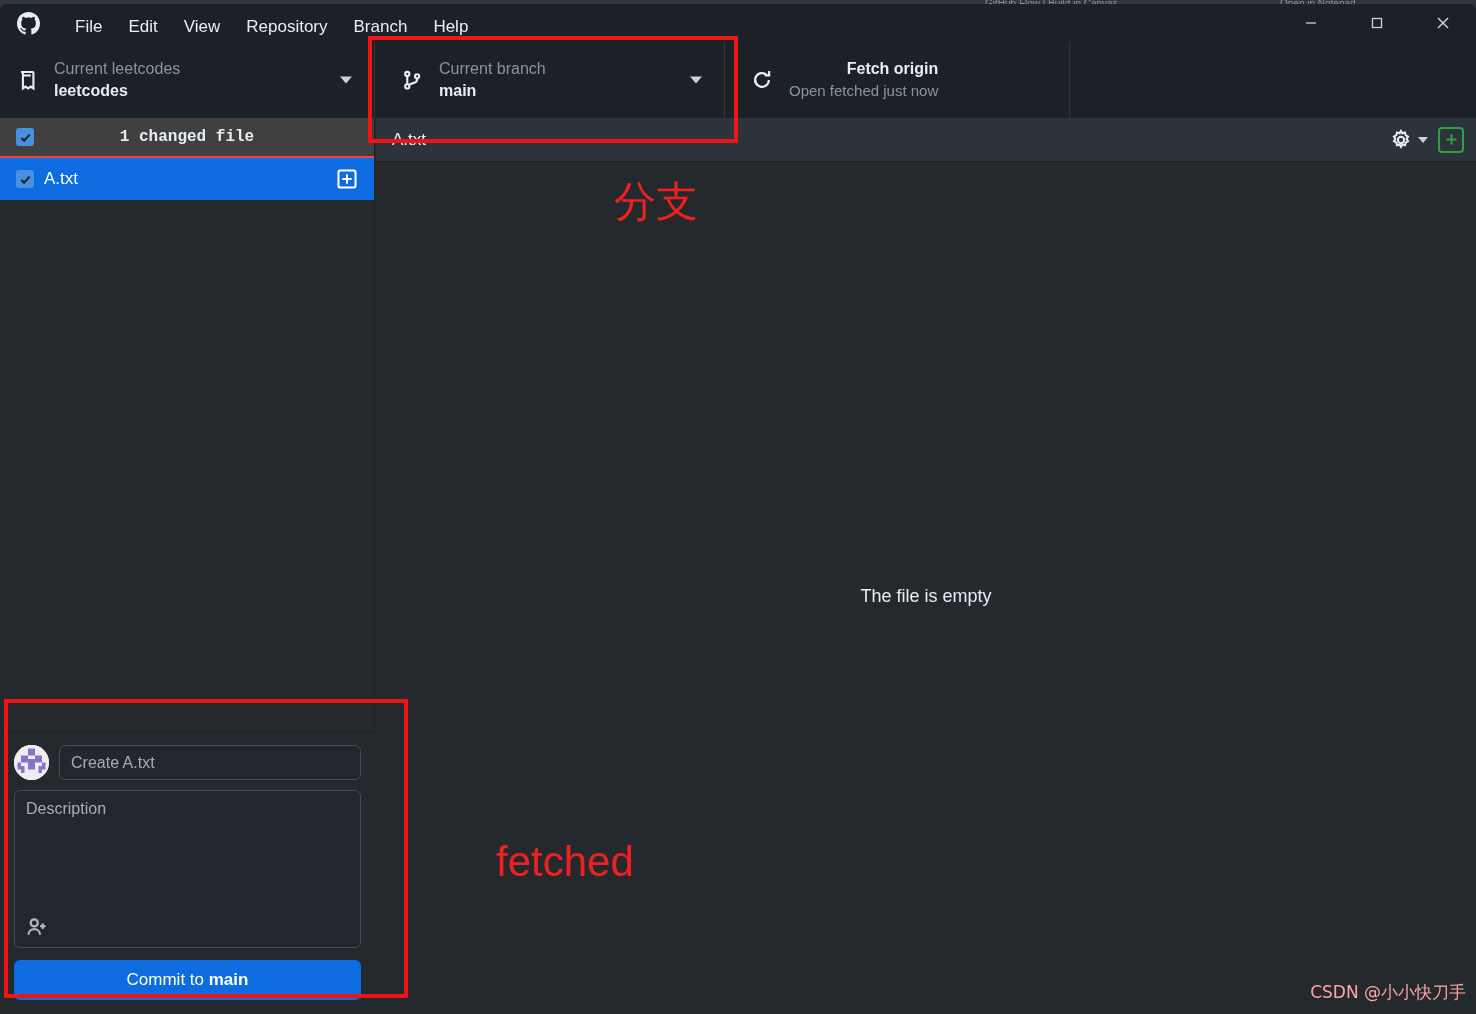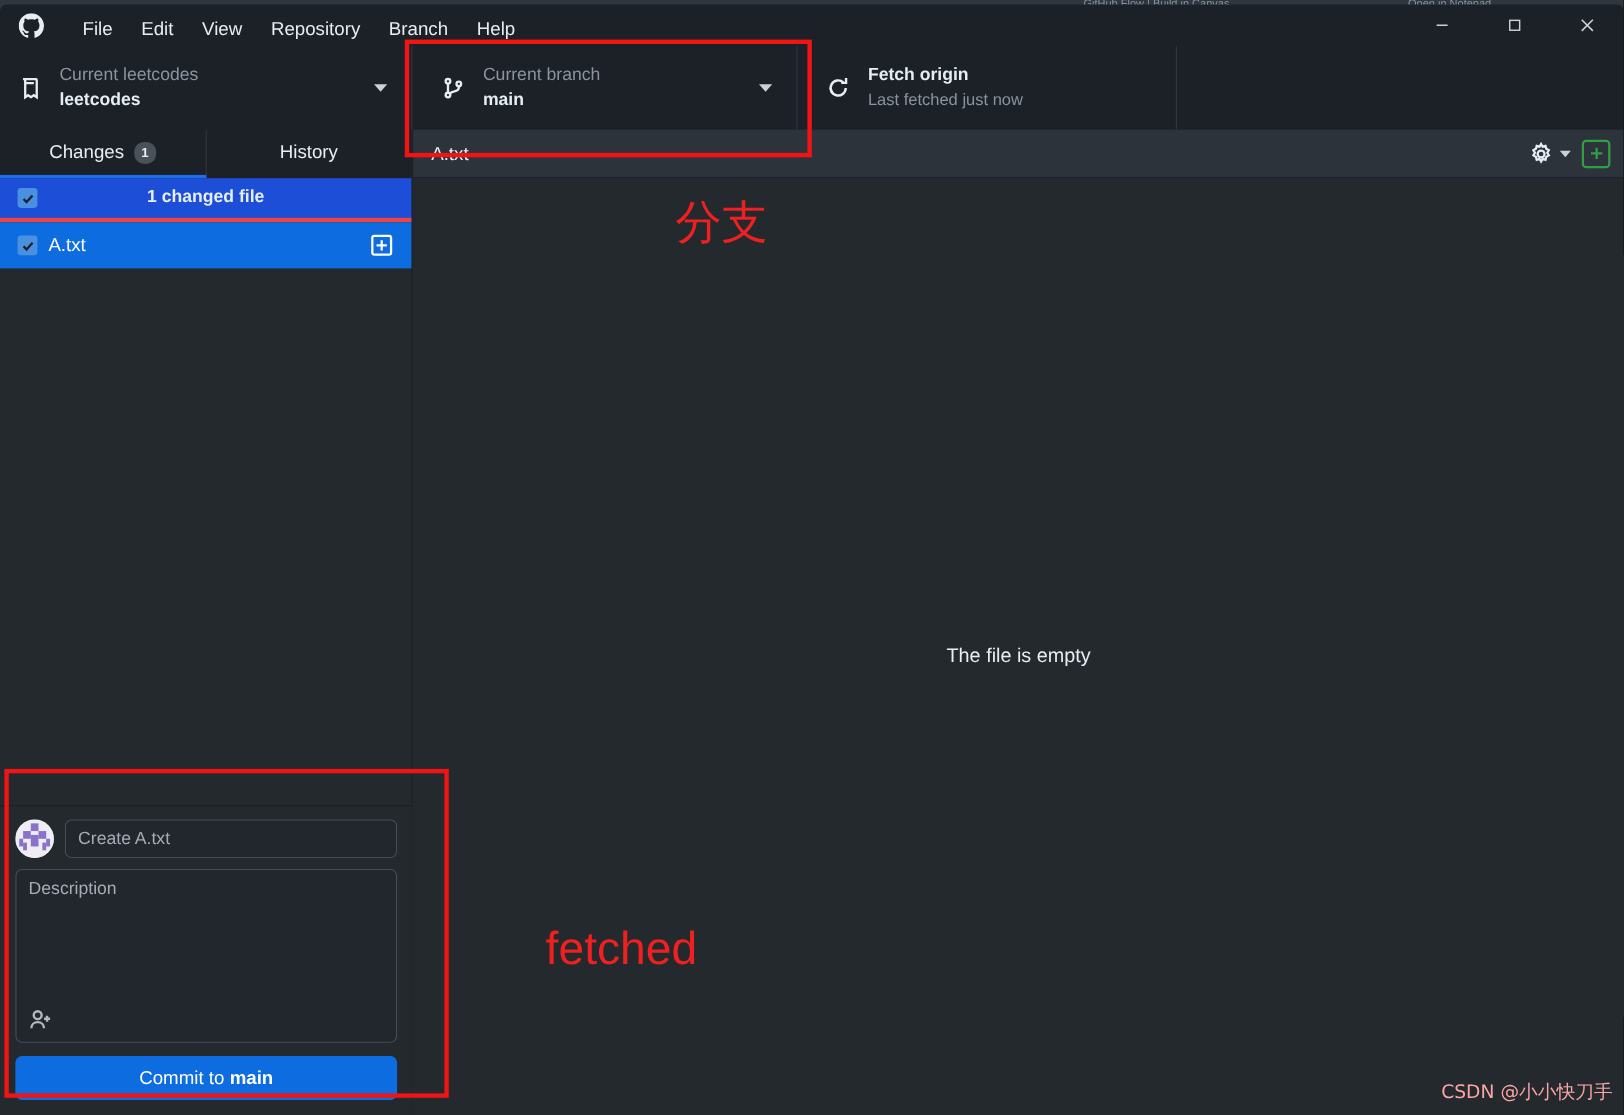--- a/index.html
+++ b/index.html
@@ -108,21 +108,21 @@
     display: flex; align-items: center; justify-content: center;
     margin-right: 14px;
     flex: 0 0 auto;
   }
   .tb-icon svg { stroke: #e6edf3; fill: none; stroke-width: 1.6; }
 
   .tb-text { display: flex; flex-direction: column; justify-content: center; gap: 2px; }
   .tb-label { font-size: 16px; color: #8b949e; line-height: 20px; white-space: nowrap; }
   .tb-value { font-size: 16px; color: #e6edf3; font-weight: bold; line-height: 20px; white-space: nowrap; }
   .tb-value-reg { font-size: 15px; color: #8b949e; font-weight: normal; line-height: 20px; white-space: nowrap; }
-  .tb-title-bold { font-size: 16px; color: #e6edf3; font-weight: bold; line-height: 20px; white-space: nowrap; }
+  .tb-title-bold { font-size: 16px; color: #e6edf3; font-weight: bold; line-height: 20px; white-space: nowrap; text-align: right; }
 
   .tb-caret {
     position: absolute;
     right: 22px; top: 50%;
     transform: translateY(-50%);
     width: 0; height: 0;
     border-left: 6px solid transparent;
     border-right: 6px solid transparent;
     border-top: 7px solid #c9d1d9;
   }
@@ -167,23 +167,24 @@
     padding: 0 6px;
     display: flex;
     align-items: center;
     justify-content: center;
   }
 
   .changed-header {
     height: 40px;
     display: flex;
     align-items: center;
-    background: #1d4ed8;
-    border-bottom: 4px solid #ef4444;
-    position: relative;
+    background: #404040;
+    border-bottom: 2px solid #ef4444;
+    position: relative;
+    font-family: Liberation Mono, monospace;
   }
   .changed-header-label {
     position: absolute;
     left: 0; right: 0;
     text-align: center;
     font-size: 16px;
     color: #e6edf3;
     font-weight: bold;
     pointer-events: none;
   }
@@ -479,38 +480,29 @@
     <div class="tb-cell tb-fetch">
       <div class="tb-icon">
         <svg width="22" height="22" viewBox="0 0 16 16">
             <path d="M13 8a5 5 0 1 1-1.6-3.7"></path>
             <polyline points="13.2,1.4 13.2,4.6 10,4.6"></polyline>
             <path d="M3 8a5 5 0 0 0 1.6 3.7"></path>
           </svg>
       </div>
       <div class="tb-text">
         <div class="tb-title-bold">Fetch origin</div>
-        <div class="tb-value-reg">Last fetched just now</div>
+        <div class="tb-value-reg">Open fetched just now</div>
       </div>
     </div>
 
     <div class="tb-cell tb-rest"></div>
   </div>
 
   <div class="leftpane">
 
-    <div class="tabs">
-      <div class="tab active">
-        <span>Changes</span>
-        <span class="tab-badge">1</span>
-      </div>
-      <div class="tab">
-        <span>History</span>
-      </div>
-    </div>
 
     <div class="changed-header">
       <div class="cbx">
         <svg viewBox="0 0 16 16">
             <polyline points="3,8.5 6.3,12 13,4.5"></polyline>
           </svg>
       </div>
       <div class="changed-header-label">1 changed file</div>
     </div>
 

